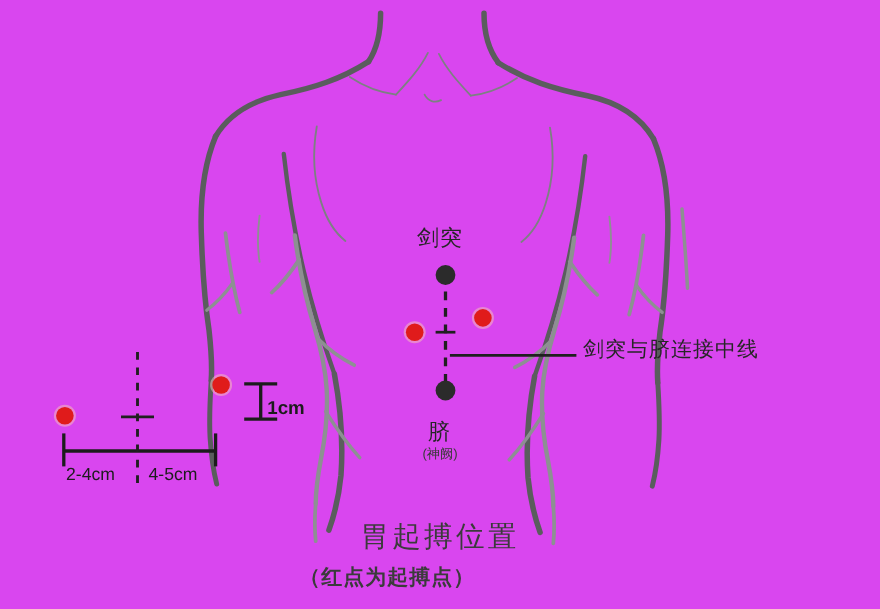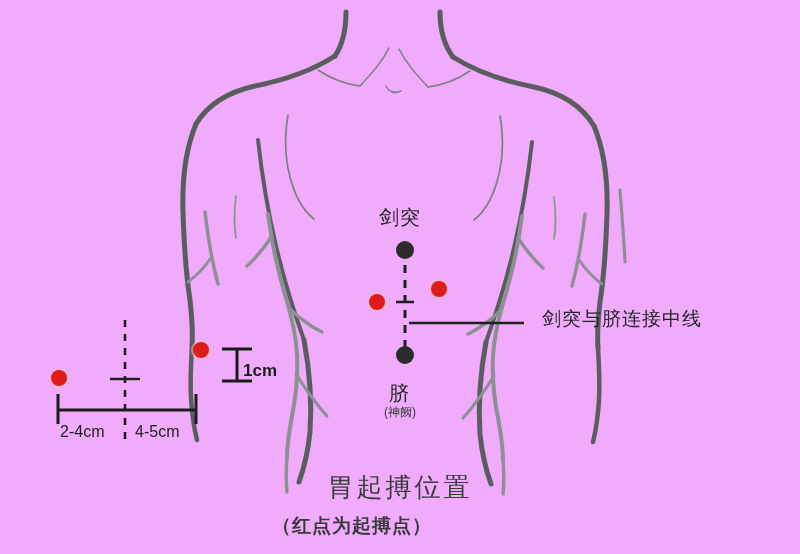--- a/index.html
+++ b/index.html
@@ -8,21 +8,21 @@
     padding: 0;
     background: #ffffff;
   }
   body {
     font-family: "Liberation Sans", "DejaVu Sans", sans-serif;
   }
   #stage {
     position: relative;
     width: 800px;
     height: 554px;
-    background: #f0abfc;
+    background: #d946ef;
     overflow: hidden;
   }
   #figure-svg {
     position: absolute;
     left: 0;
     top: 0;
     width: 800px;
     height: 554px;
   }
   .lbl {
@@ -48,21 +48,20 @@
     top: 406px;
     font-size: 12px;
     letter-spacing: 0px;
     color: #3a3a3a;
   }
   .lbl-midline {
     left: 530px;
     top: 309px;
     font-size: 19px;
     letter-spacing: 1px;
-    margin-left: 12px;
   }
   .lbl-cm1 {
     left: 243px;
     top: 362px;
     font-size: 17px;
     color: #1c1c1c;
     font-weight: bold;
   }
   .lbl-r1 {
     left: 60px;

